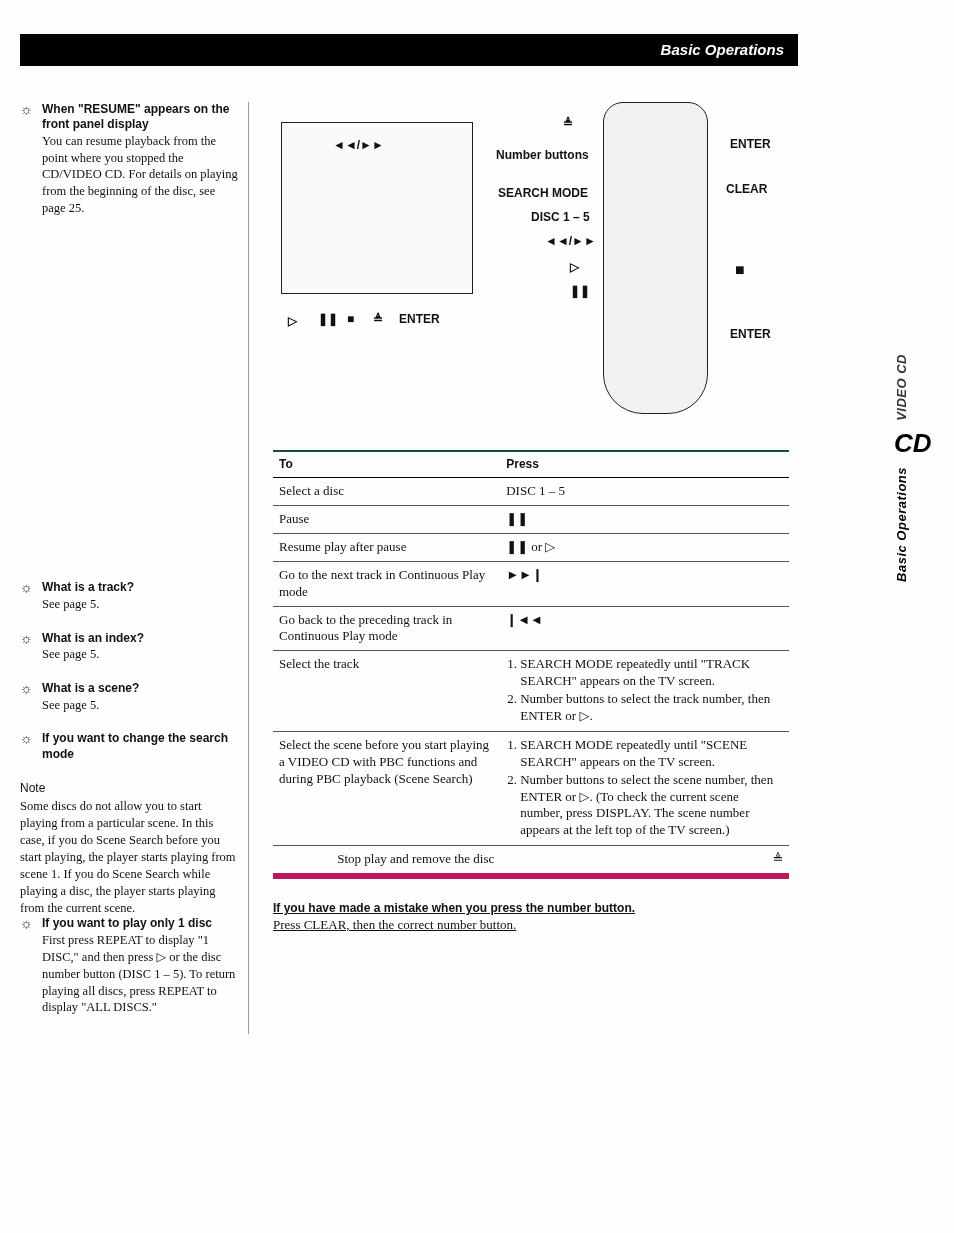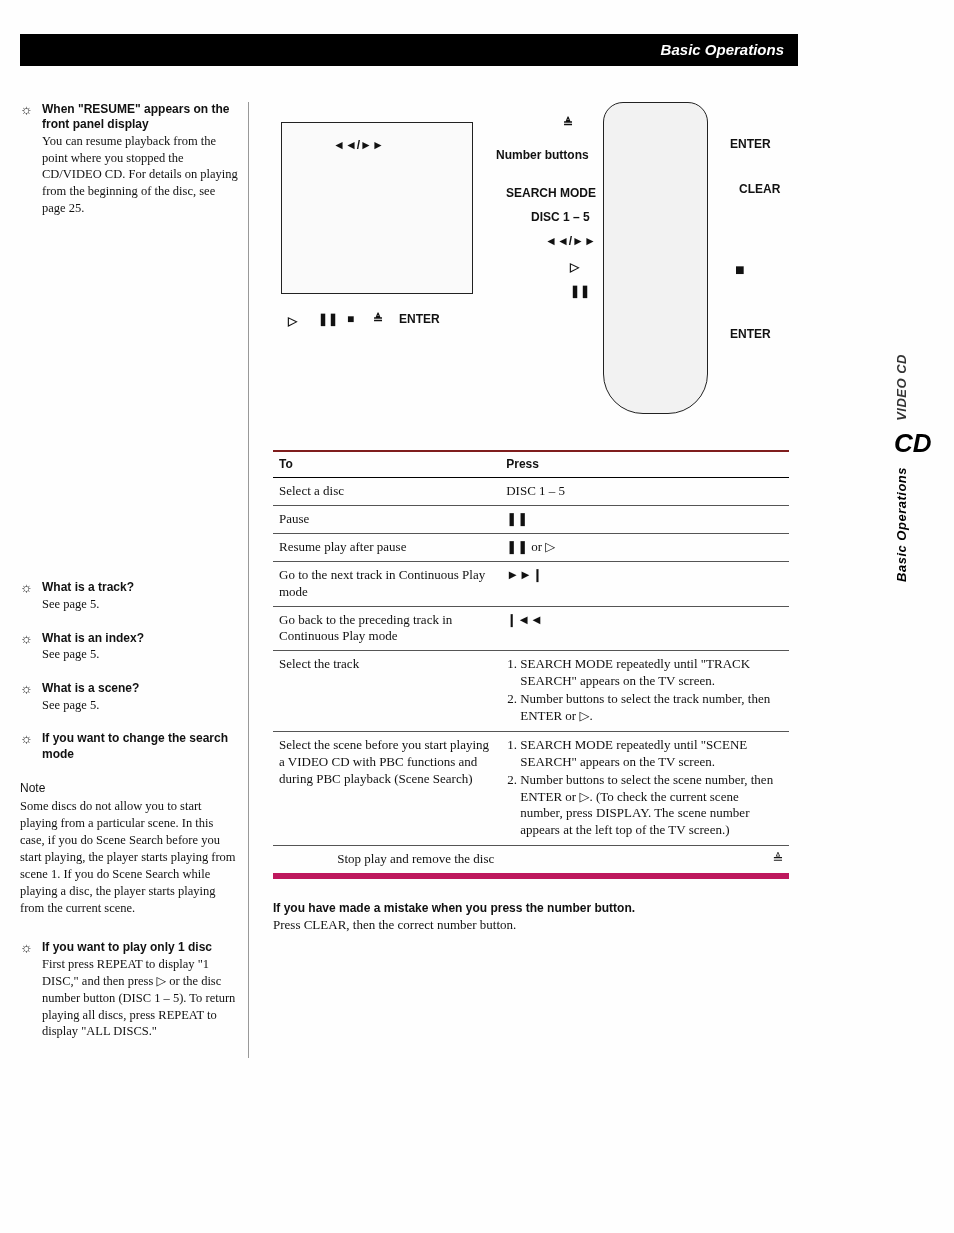--- a/index.html
+++ b/index.html
@@ -68,21 +68,21 @@
   .note-title {
     font-weight: normal;
     font-family: Arial, sans-serif;
     font-size: 12px;
     margin-bottom: 2px;
   }
   .note-body {
     font-family: "Times New Roman", serif;
     font-size: 12.5px;
     line-height: 1.35;
-    margin-bottom: 24px;
+    margin-bottom: 0;
   }
   .spacer-lg { height: 345px; }
   .diagram-placeholder {
     width: 510px;
     height: 340px;
     position: relative;
     font-family: Arial, sans-serif;
     font-size: 12px;
     font-weight: bold;
   }
@@ -93,33 +93,34 @@
     margin-top: 8px;
     font-family: "Times New Roman", serif;
     font-size: 13px;
   }
   table.ops td, table.ops th {
     text-align: left;
     vertical-align: top;
     padding: 5px 6px;
   }
   table.ops thead th {
-    border-top: 2px solid #7f1d1d;
+    border-top: 2px solid #14532d;
     border-bottom: 1px solid #000;
     font-family: Arial, sans-serif;
     font-weight: bold;
     font-size: 12px;
   }
   table.ops tbody tr td { border-bottom: 1px solid #555; }
   table.ops tbody tr:last-child td { border-bottom: 6px solid #be185d; text-align: right; }
   .press-col ol { margin: 0; padding-left: 14px; }
   .press-col li { margin-bottom: 1px; }
   .footer-note {
     margin-top: 22px;
     font-family: Arial, sans-serif;
+    text-decoration: underline;
   }
   .footer-note .bold { font-weight: bold; font-size: 12px; }
   .footer-note .body { font-family: "Times New Roman", serif; font-size: 13px; }
   .side-tab {
     position: absolute;
     right: -130px;
     top: 320px;
     width: 36px;
     height: 370px;
     font-family: Arial, sans-serif;
@@ -221,27 +222,27 @@
 
       <div class="diagram-placeholder">
 
         <div style="position:absolute;left:8px;top:20px;width:190px;height:170px;border:1.5px solid #222;background:#fafafa"></div>
 
         <div style="position:absolute;left:330px;top:0;width:103px;height:310px;border:1.5px solid #222;border-radius:20px 20px 40px 40px;background:#f2f2f2"></div>
 
         <span class="lbl" style="left:60px;top:36px">◄◄/►►</span>
         <span class="lbl" style="left:290px;top:14px">≜</span>
         <span class="lbl" style="left:223px;top:46px">Number buttons</span>
-        <span class="lbl" style="left:233px;top:84px">SEARCH MODE</span>
+        <span class="lbl" style="left:225px;top:84px">SEARCH MODE</span>
         <span class="lbl" style="left:258px;top:108px">DISC 1 – 5</span>
         <span class="lbl" style="left:272px;top:132px">◄◄/►►</span>
         <span class="lbl" style="left:297px;top:158px">▷</span>
         <span class="lbl" style="left:297px;top:182px">❚❚</span>
         <span class="lbl" style="left:457px;top:35px">ENTER</span>
-        <span class="lbl" style="left:466px;top:80px">CLEAR</span>
+        <span class="lbl" style="left:453px;top:80px">CLEAR</span>
         <span class="lbl" style="left:462px;top:158px;font-size:16px">■</span>
         <span class="lbl" style="left:457px;top:225px">ENTER</span>
         <span class="lbl" style="left:126px;top:210px">ENTER</span>
         <span class="lbl" style="left:15px;top:212px">▷</span>
         <span class="lbl" style="left:45px;top:210px">❚❚</span>
         <span class="lbl" style="left:74px;top:210px">■</span>
         <span class="lbl" style="left:100px;top:210px">≜</span>
       </div>
 
       <table class="ops">

